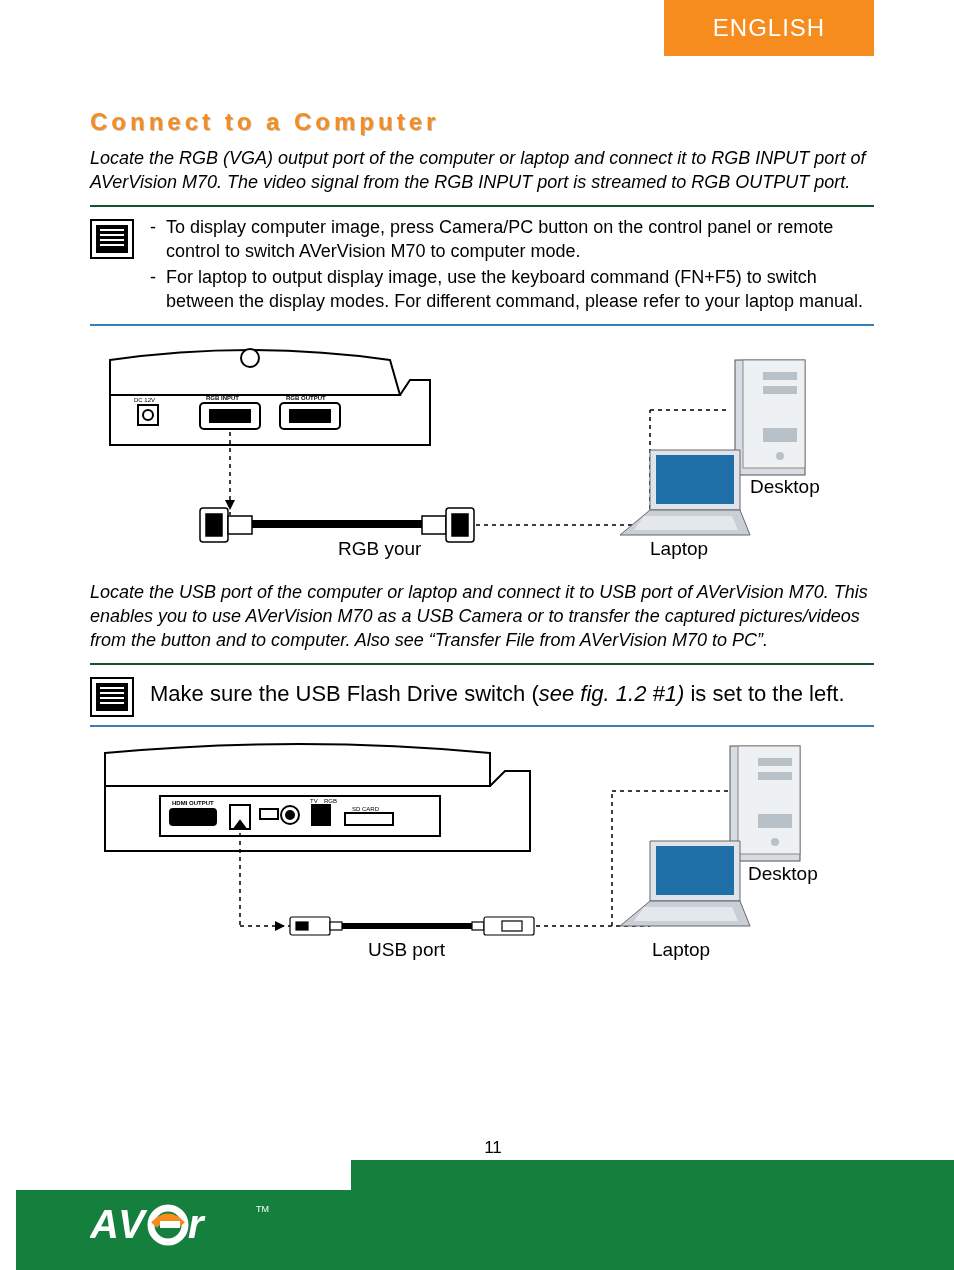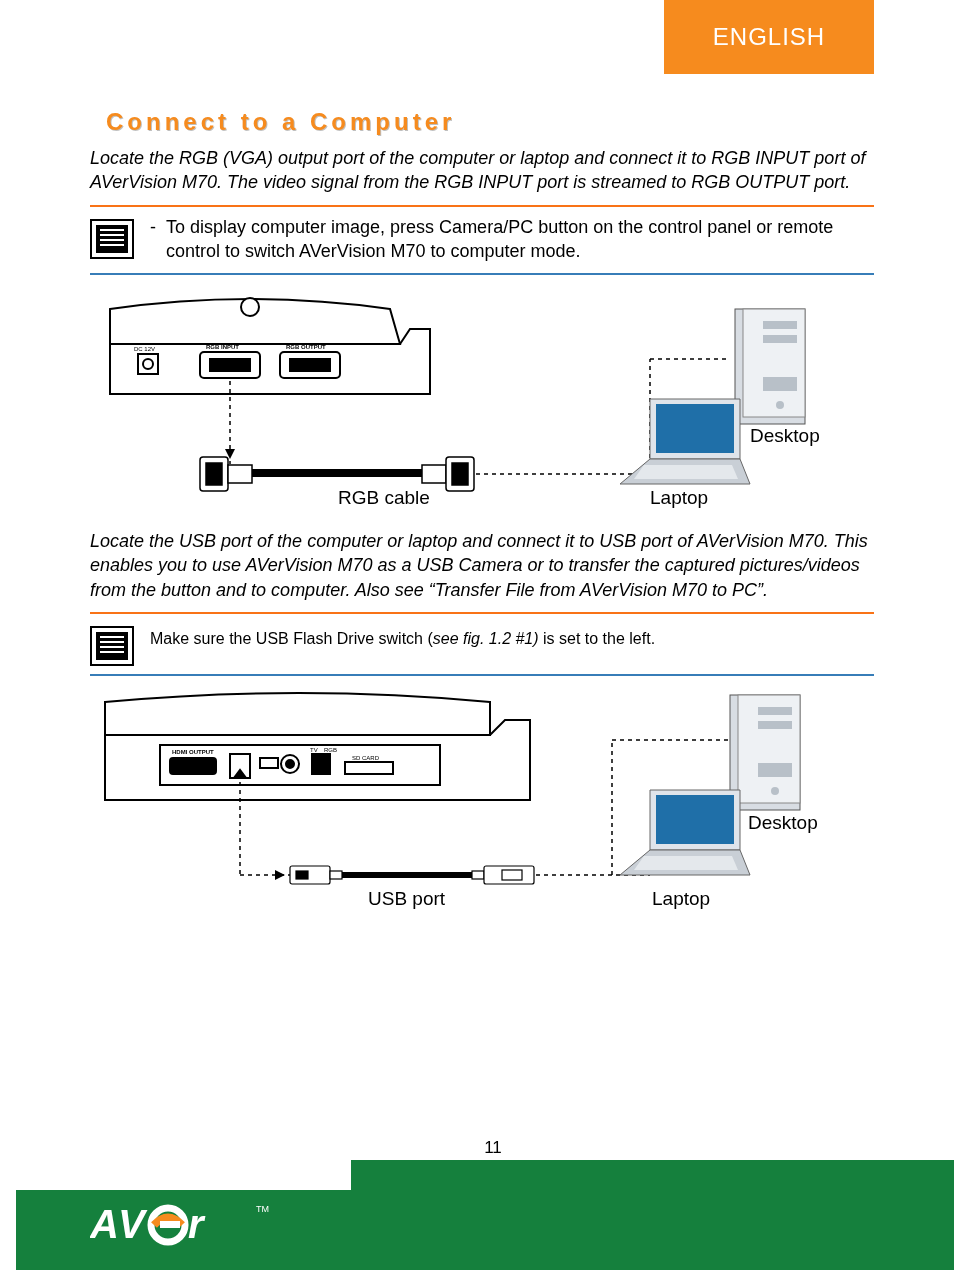--- a/index.html
+++ b/index.html
@@ -9,21 +9,21 @@
     height: 1270px;
     position: relative;
     background: #fff;
     color: #000;
   }
   .lang-tab {
     position: absolute;
     top: 0;
     right: 80px;
     width: 210px;
-    height: 74px;
+    height: 56px;
     background: #f68b1e;
     color: #fff;
     font-size: 24px;
     display: flex;
     align-items: center;
     justify-content: center;
     letter-spacing: 1px;
   }
   .content {
     position: absolute;
@@ -31,50 +31,49 @@
     left: 90px;
     right: 80px;
   }
   h2.section {
     color: #f68b1e;
     font-size: 24px;
     font-weight: bold;
     letter-spacing: 4px;
     margin-bottom: 10px;
     text-shadow: 1px 1px 0 rgba(0,0,0,0.25);
-    margin-left: 16px;
   }
   p.body {
     font-size: 18px;
     line-height: 1.35;
     margin-bottom: 10px;
     font-style: italic;
   }
   .note-box {
-    border-top: 2px solid #f97316;
+    border-top: 2px solid #14532d;
     border-bottom: 2px solid #377db8;
     padding: 8px 0 8px 0;
     margin: 6px 0 14px 0;
     display: flex;
     align-items: flex-start;
     gap: 16px;
   }
   .note-icon {
     flex: 0 0 44px;
     height: 40px;
     margin-top: 4px;
   }
   .note-content {
     font-size: 18px;
     line-height: 1.35;
   }
   .note-content ul { list-style: none; }
   .note-content li { position: relative; padding-left: 16px; margin-bottom: 2px; }
   .note-content li::before { content: "-"; position: absolute; left: 0; }
-  .note-single { font-size: 16px; line-height: 1.35; padding: 6px 0; }
+  .note-single { font-size: 22px; line-height: 1.35; padding: 6px 0; }
   .note-single em { font-style: italic; }
   .diagram {
     position: relative;
     width: 100%;
     margin-bottom: 20px;
   }
   .diagram svg { display: block; }
   .dlabel {
     position: absolute;
     font-size: 19px;
@@ -126,20 +125,21 @@
       <rect x="1" y="1" width="42" height="38" fill="#fff" stroke="#000" stroke-width="2"></rect>
       <rect x="6" y="6" width="32" height="28" fill="#000"></rect>
       <rect x="10" y="10" width="24" height="2" fill="#fff"></rect>
       <rect x="10" y="15" width="24" height="2" fill="#fff"></rect>
       <rect x="10" y="20" width="24" height="2" fill="#fff"></rect>
       <rect x="10" y="25" width="24" height="2" fill="#fff"></rect>
     </svg>
     <div class="note-content">
       <ul>
         <li>To display computer image, press Camera/PC button on the control panel or remote control to switch AVerVision M70 to computer mode.</li>
+        <li>For laptop to output display image, use the keyboard command (FN+F5) to switch between the display modes. For different command, please refer to your laptop manual.</li>
       </ul>
     </div>
   </div>
 
   <div class="diagram" style="height:220px;">
     <svg width="784" height="220" viewBox="0 0 784 220">
 
       <g stroke="#000" stroke-width="2" fill="#fff">
         <path d="M 20 55 L 310 55 L 320 40 L 340 40 L 340 105 L 20 105 Z"></path>
         <path d="M 20 20 Q 160 0 300 20 L 310 55 L 20 55 Z" fill="#fff"></path>
@@ -186,21 +186,21 @@
         <circle cx="45" cy="96" r="4" fill="#b8c0c8"></circle>
       </g>
 
       <g transform="translate(530,110)">
         <polygon points="30,0 120,0 120,60 30,60" fill="#dfe4ea" stroke="#666"></polygon>
         <polygon points="36,5 114,5 114,54 36,54" fill="#1f6fa8"></polygon>
         <polygon points="0,85 130,85 120,60 30,60" fill="#c9cfd6" stroke="#666"></polygon>
         <polygon points="24,66 112,66 118,80 14,80" fill="#e4e8ec"></polygon>
       </g>
     </svg>
-    <div class="dlabel" style="left:248px; top:198px;">RGB cable</div>
+    <div class="dlabel" style="left:248px; top:198px;">RGB your</div>
     <div class="dlabel" style="left:560px; top:198px;">Laptop</div>
     <div class="dlabel" style="left:660px; top:136px;">Desktop</div>
   </div>
 
   <p class="body">Locate the USB port of the computer or laptop and connect it to USB port of AVerVision M70. This enables you to use AVerVision M70 as a USB Camera or to transfer the captured pictures/videos from the button and to computer. Also see “Transfer File from AVerVision M70 to PC”.</p>
 
   <div class="note-box">
     <svg class="note-icon" viewBox="0 0 44 40">
       <rect x="1" y="1" width="42" height="38" fill="#fff" stroke="#000" stroke-width="2"></rect>
       <rect x="6" y="6" width="32" height="28" fill="#000"></rect>

